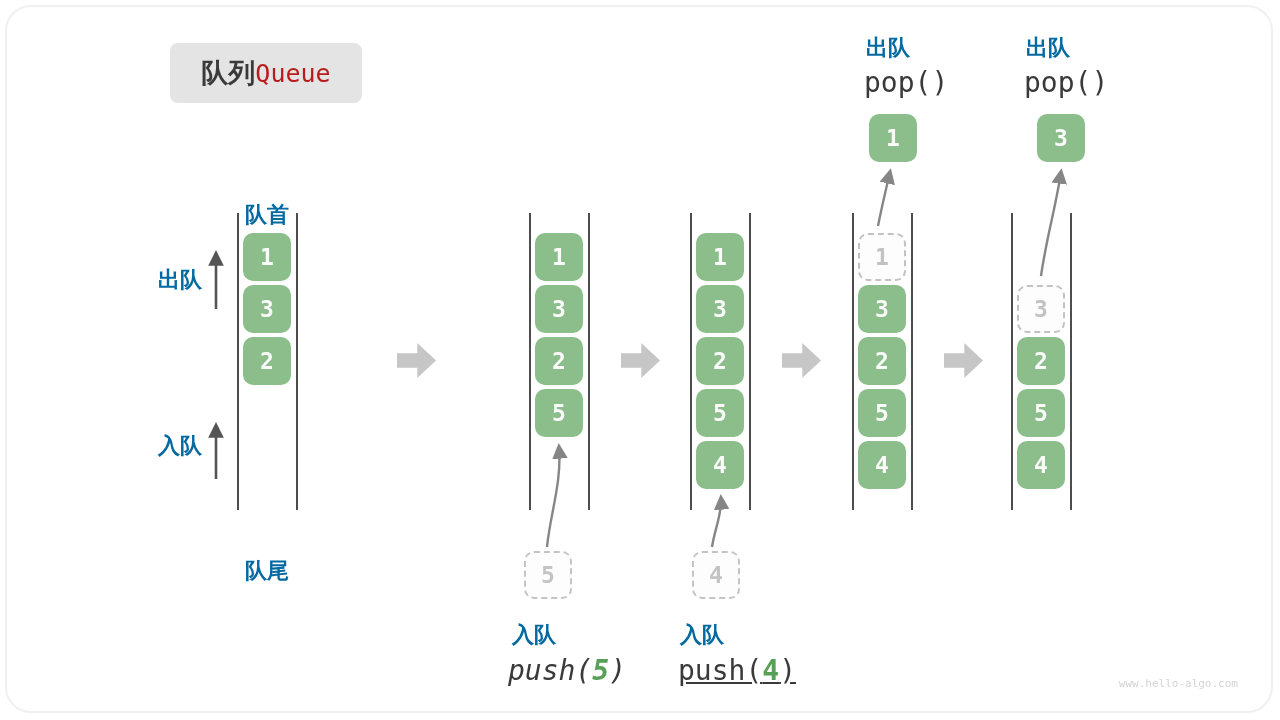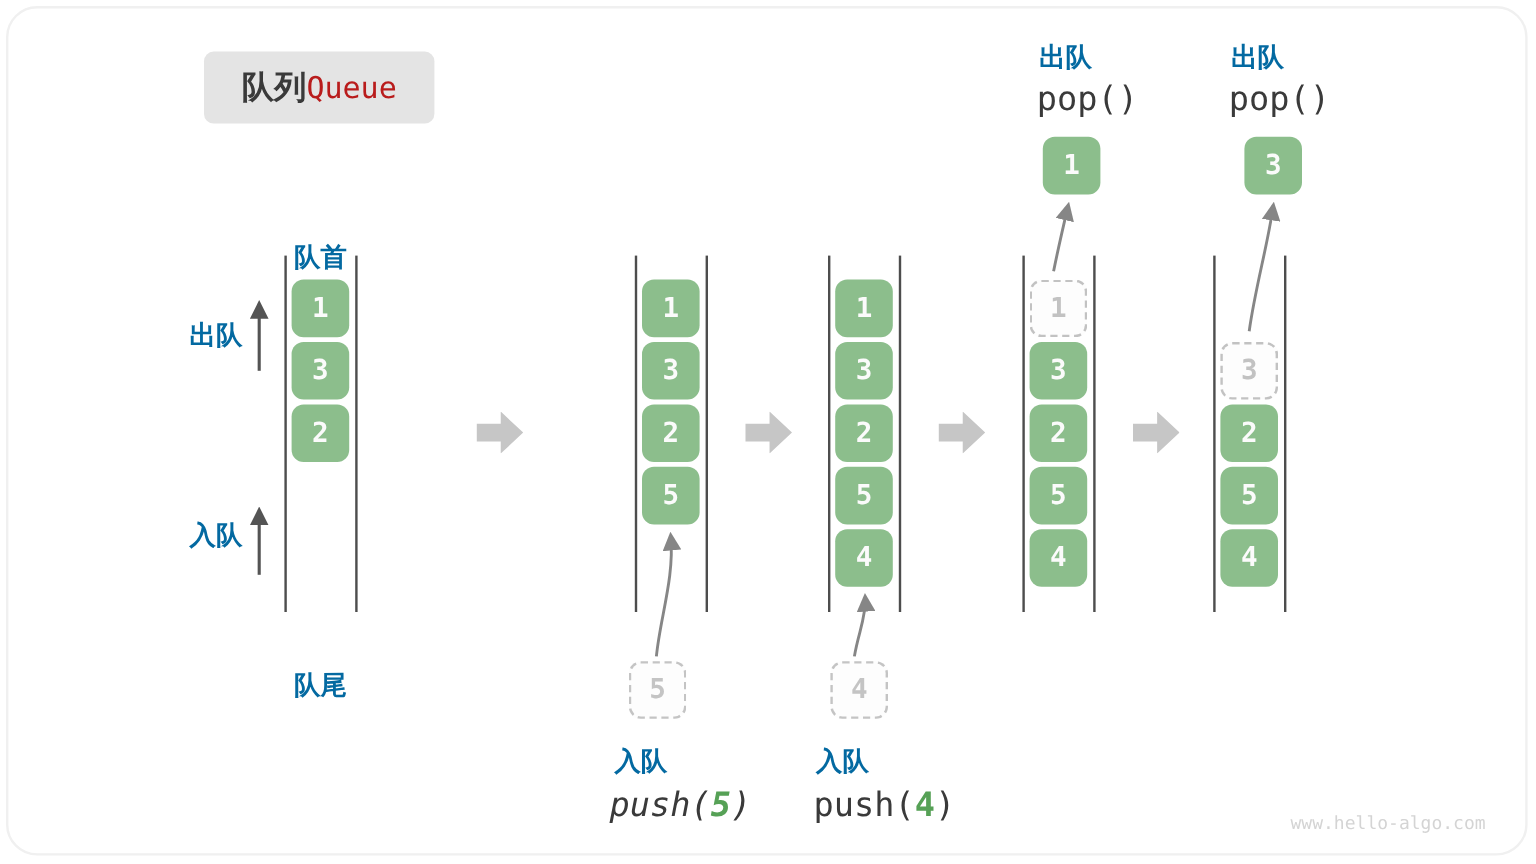--- a/index.html
+++ b/index.html
@@ -55,21 +55,21 @@
   
   .barrow {
     position: absolute; width: 39px; height: 35px; background: #c6c6c6;
     clip-path: polygon(0 29%, 52% 29%, 52% 0, 100% 50%, 52% 100%, 52% 71%, 0 71%);
   }
 
   .overlay { position: absolute; left: 0; top: 0; pointer-events: none; }
 
   .watermark {
     position: absolute; right: 42px; top: 677px;
-    font-family: "DejaVu Sans Mono", monospace; font-size: 15px; color: #d4d4d4;
+    font-family: "DejaVu Sans Mono", monospace; font-size: 11px; color: #d4d4d4;
   }
 </style>
 </head>
 <body>
 
 <div class="canvas">
   <div class="card-edge"></div>
 
   <div class="title-chip">
     <span class="title-zh">队列</span>
@@ -106,21 +106,21 @@
     <div class="wall left"></div>
     <div class="wall right"></div>
     <div class="cell slot-0">1</div>
     <div class="cell slot-1">3</div>
     <div class="cell slot-2">2</div>
     <div class="cell slot-3">5</div>
     <div class="cell slot-4">4</div>
   </div>
   <div class="float-cell dashed" style="left:692px; top:551px;">4</div>
   <div class="cjk-label" style="left:680px; top:620px;">入队</div>
-  <div class="code-label" style="left:678px; top:654px;"><span>push(</span><span class="arg">4</span><span>)</span></div>
+  <div class="code-label" style="left:678px; top:654px;text-decoration:underline;"><span>push(</span><span class="arg">4</span><span>)</span></div>
 
   <div class="queue" style="left:852px;">
     <div class="wall left"></div>
     <div class="wall right"></div>
     <div class="cell dashed slot-0">1</div>
     <div class="cell slot-1">3</div>
     <div class="cell slot-2">2</div>
     <div class="cell slot-3">5</div>
     <div class="cell slot-4">4</div>
   </div>

